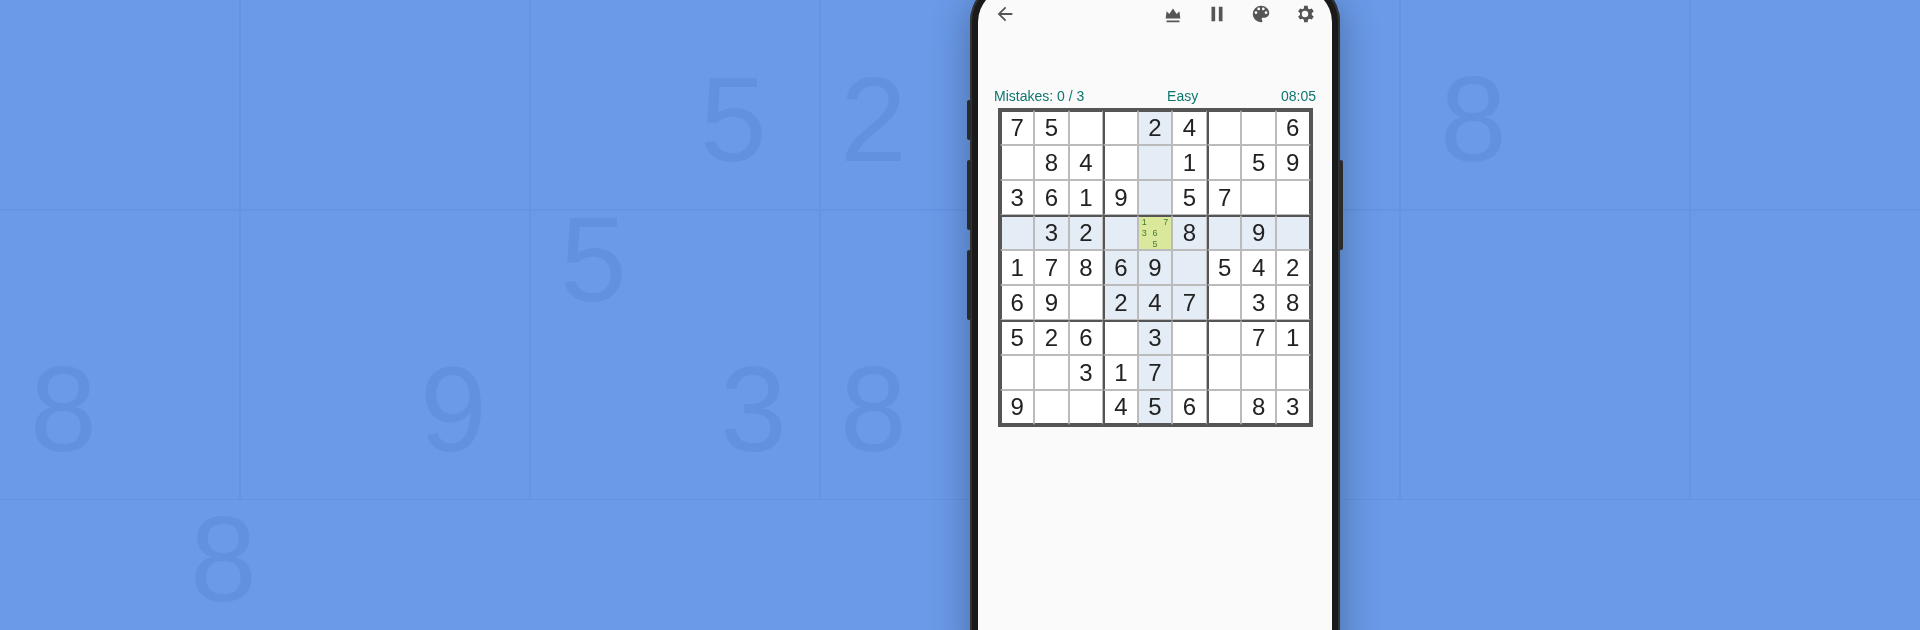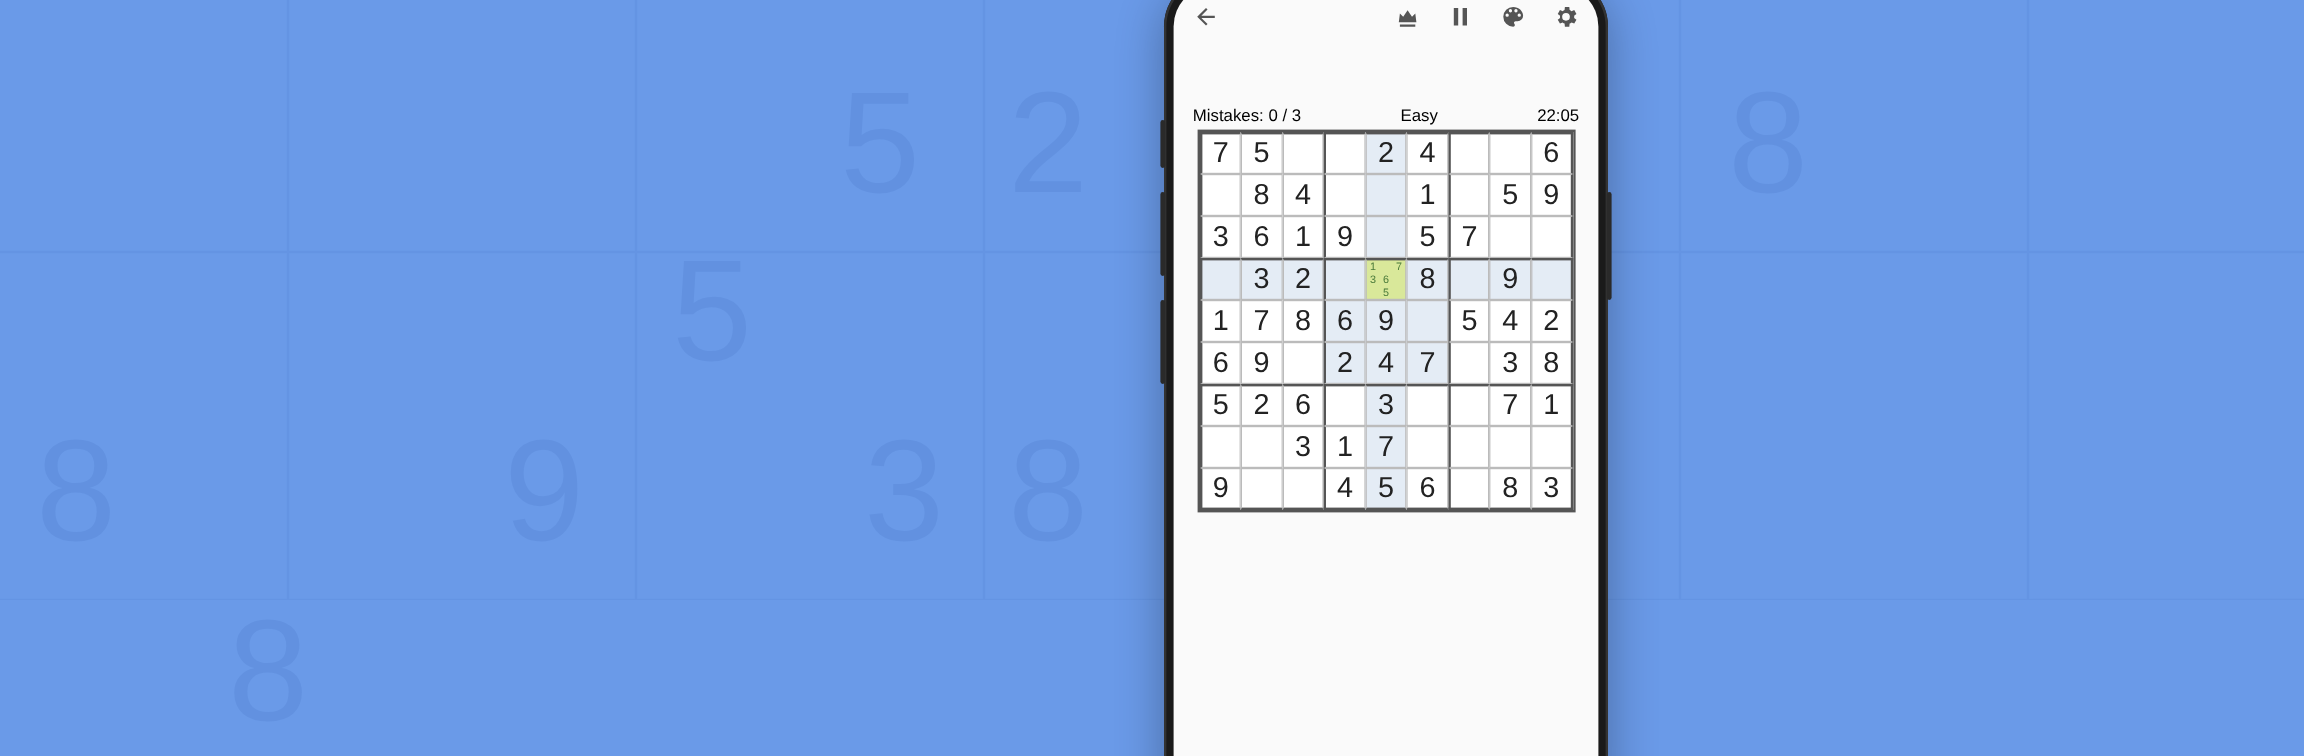--- a/index.html
+++ b/index.html
@@ -65,21 +65,21 @@
   }
   .topbar .spacer { flex: 1; }
   .topbar svg { width: 22px; height: 22px; fill: #555; display:block; }
   .icon-btn { cursor: pointer; padding:2px; }
   
   .status {
     display: flex;
     justify-content: space-between;
     padding: 48px 16px 4px;
     font-size: 14px;
-    color: #000000;
+    color: #0f766e;
   }
   
   .grid {
     width: 315px;
     margin: 0 auto;
     border: 2px solid #555;
     display: grid;
     grid-template-columns: repeat(9, 1fr);
     grid-template-rows: repeat(9, 35px);
   }
@@ -173,21 +173,21 @@
       <div class="icon-btn">
         <svg viewBox="0 0 24 24">
             <path d="M19.4 13a7.5 7.5 0 000-2l2.1-1.6-2-3.5-2.5 1a7.4 7.4 0 00-1.7-1L15 3h-4l-.3 2.9c-.6.2-1.2.6-1.7 1l-2.5-1-2 3.5L6.6 11a7.5 7.5 0 000 2l-2.1 1.6 2 3.5 2.5-1c.5.4 1.1.8 1.7 1L11 21h4l.3-2.9c.6-.2 1.2-.6 1.7-1l2.5 1 2-3.5L19.4 13zM12 15.5A3.5 3.5 0 1112 8.5a3.5 3.5 0 010 7z"></path>
           </svg>
       </div>
     </div>
 
     <div class="status">
       <span>Mistakes: 0 / 3</span>
       <span>Easy</span>
-      <span>22:05</span>
+      <span>08:05</span>
     </div>
 
     <div class="grid" id="sudoku-grid">
         <div class="cell bt bl">7</div>
         <div class="cell bt">5</div>
         <div class="cell bt"></div>
         <div class="cell bt bl"></div>
         <div class="cell bt col-hl">2</div>
         <div class="cell bt">4</div>
         <div class="cell bt bl"></div>

